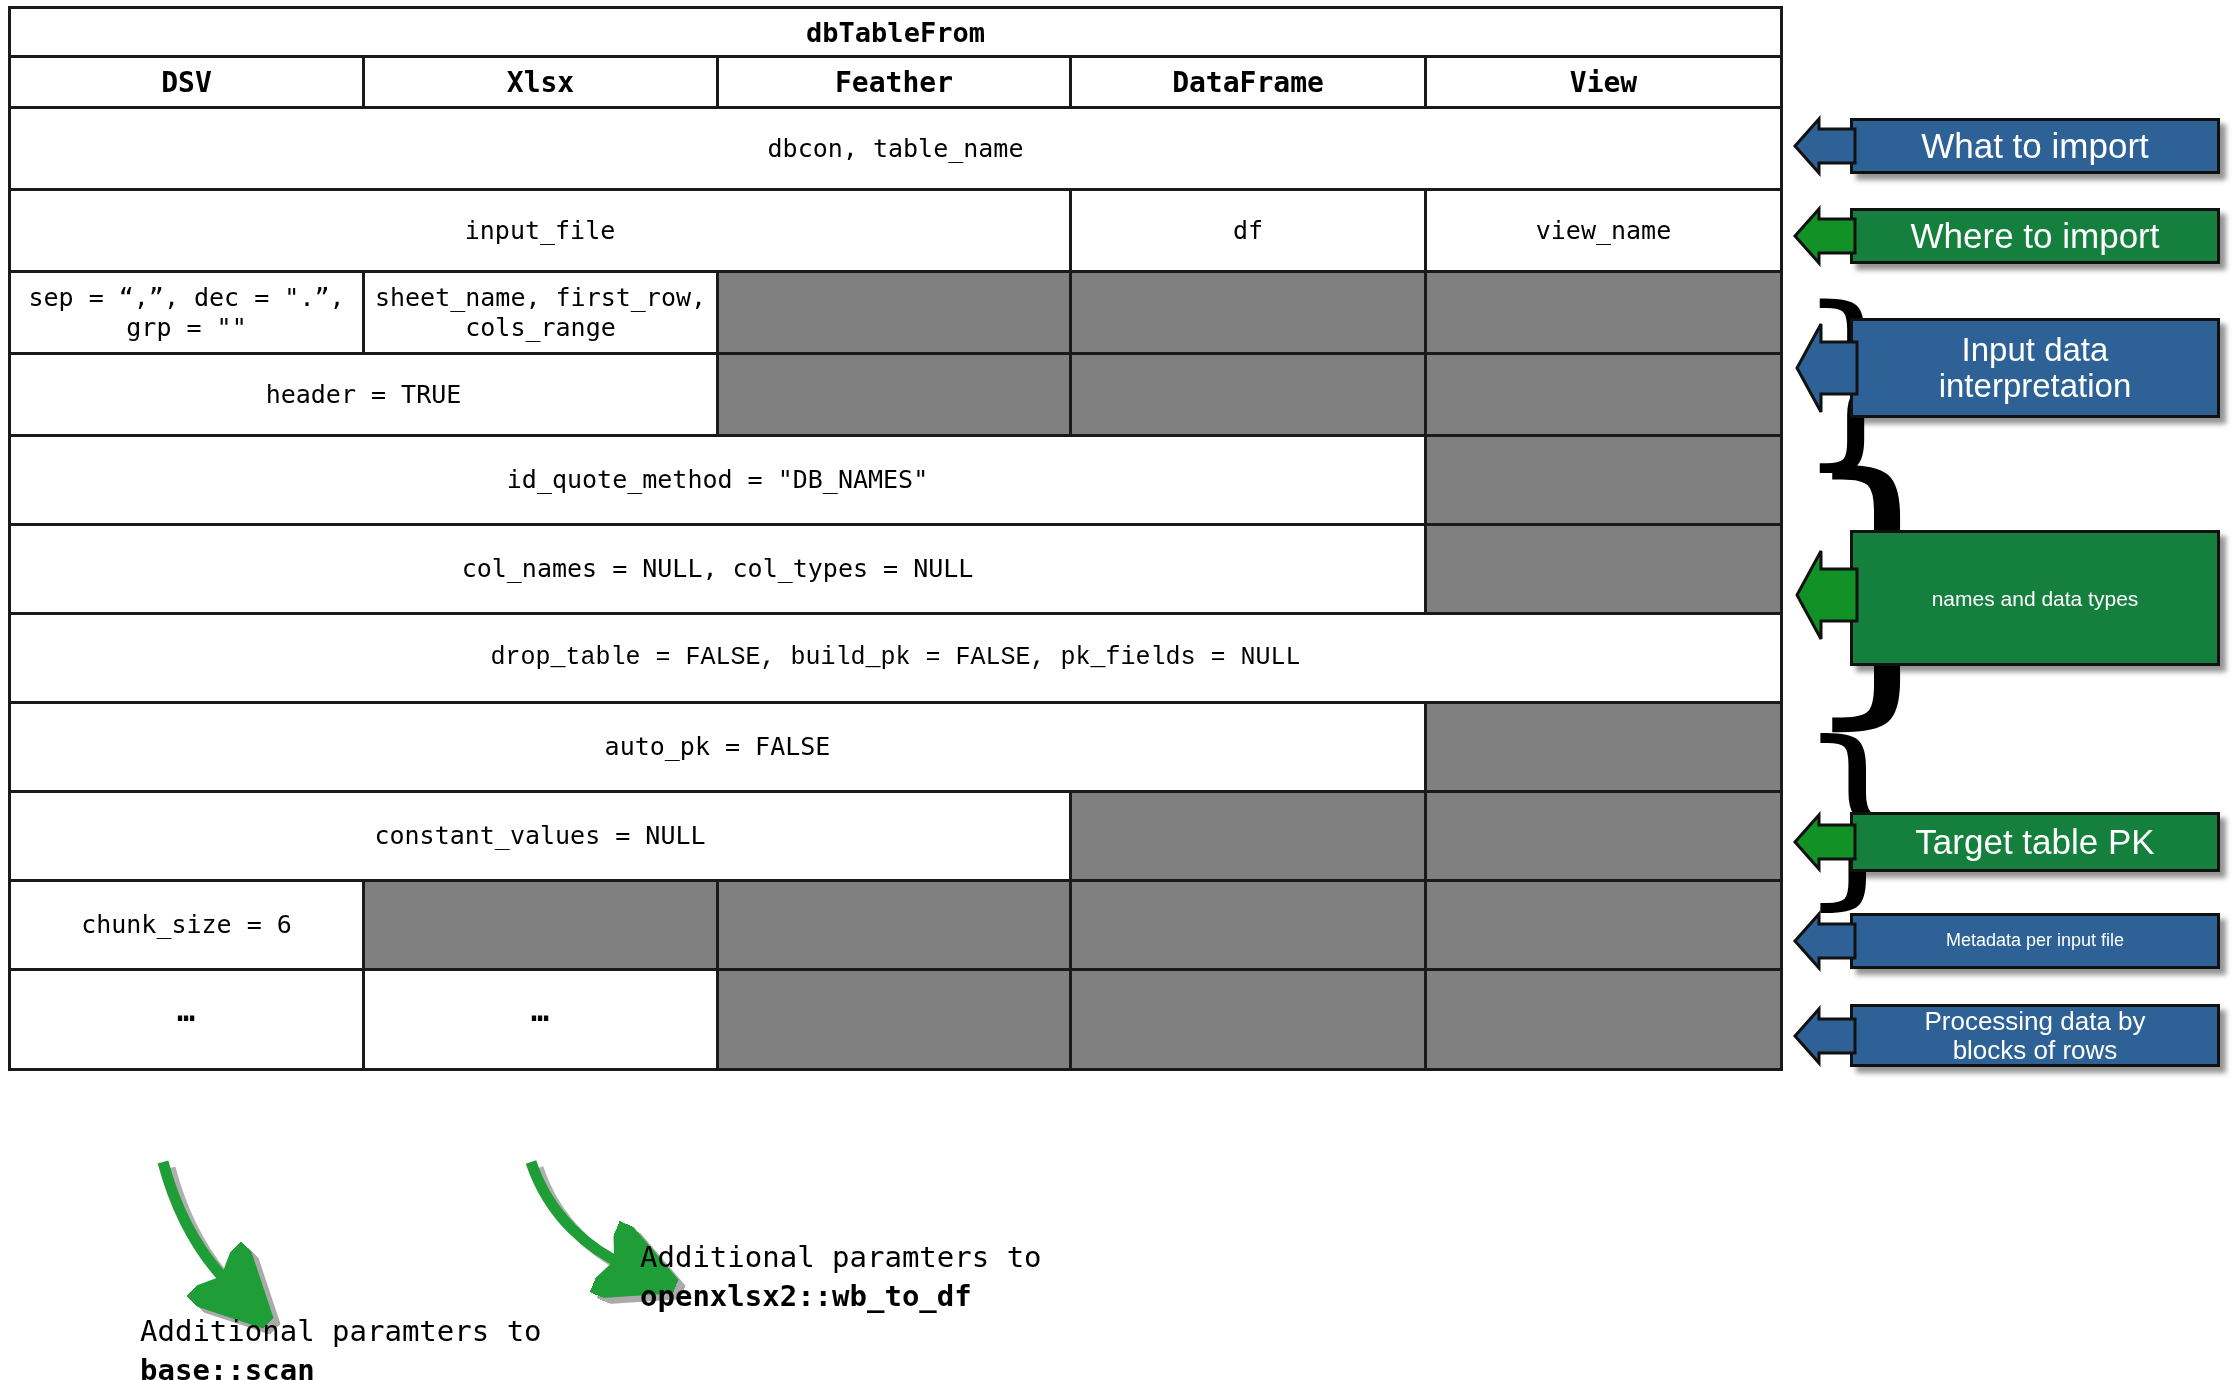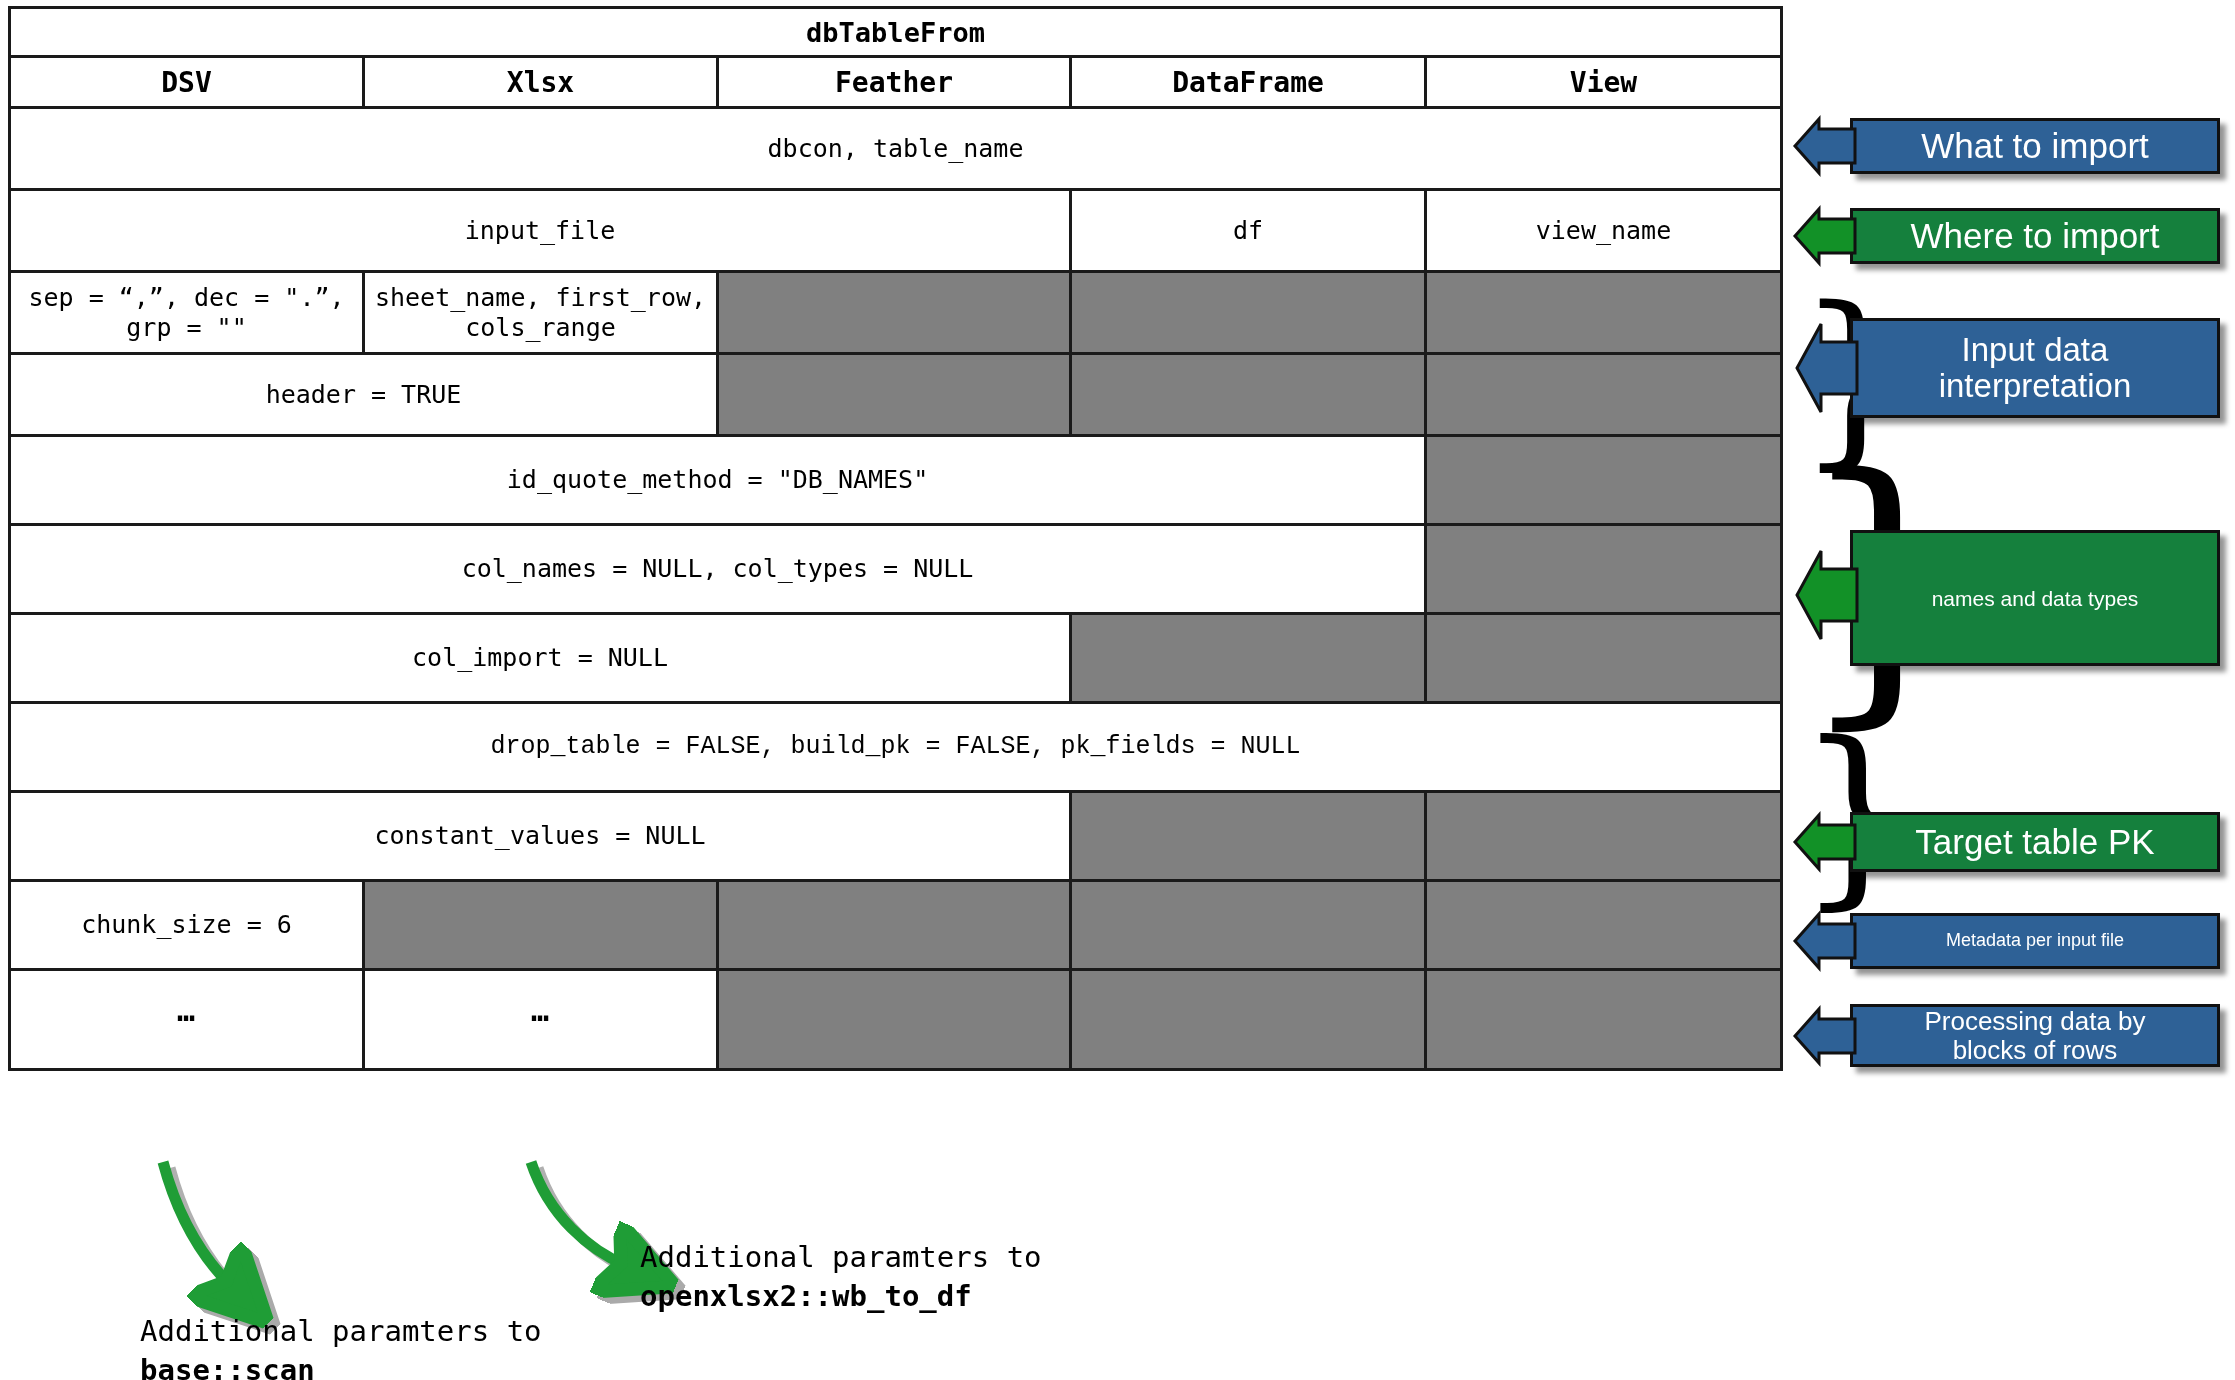--- a/index.html
+++ b/index.html
@@ -102,26 +102,25 @@
         </tr>
         <tr style="height: 89px;">
           <td class="cell" colspan="4" style="white-space: pre-line;">id_quote_method = "DB_NAMES"</td>
           <td class="cell grey" style="white-space: pre-line;"></td>
         </tr>
         <tr style="height: 89px;">
           <td class="cell" colspan="4" style="white-space: pre-line;">col_names = NULL, col_types = NULL</td>
           <td class="cell grey" style="white-space: pre-line;"></td>
         </tr>
         <tr style="height: 89px;">
-          <td class="cell" colspan="3" style="white-space: pre-line;">col_import = NULL</td>
-          <td class="cell grey" style="white-space: pre-line;"></td>
-          <td class="cell grey" style="white-space: pre-line;"></td>
-        </tr>
-        <tr style="height: 89px;">
           <td class="cell" colspan="5" style="white-space: pre-line; font-family: Liberation Mono, monospace;">drop_table = FALSE, build_pk = FALSE, pk_fields = NULL</td>
+        </tr>
+        <tr style="height: 89px;">
+          <td class="cell" colspan="4" style="white-space: pre-line;">auto_pk = FALSE</td>
+          <td class="cell grey" style="white-space: pre-line;"></td>
         </tr>
         <tr style="height: 89px;">
           <td class="cell" colspan="3" style="white-space: pre-line;">constant_values = NULL</td>
           <td class="cell grey" style="white-space: pre-line;"></td>
           <td class="cell grey" style="white-space: pre-line;"></td>
         </tr>
         <tr style="height: 89px;">
           <td class="cell" style="white-space: pre-line;">chunk_size = 6</td>
           <td class="cell grey" style="white-space: pre-line;"></td>
           <td class="cell grey" style="white-space: pre-line;"></td>

